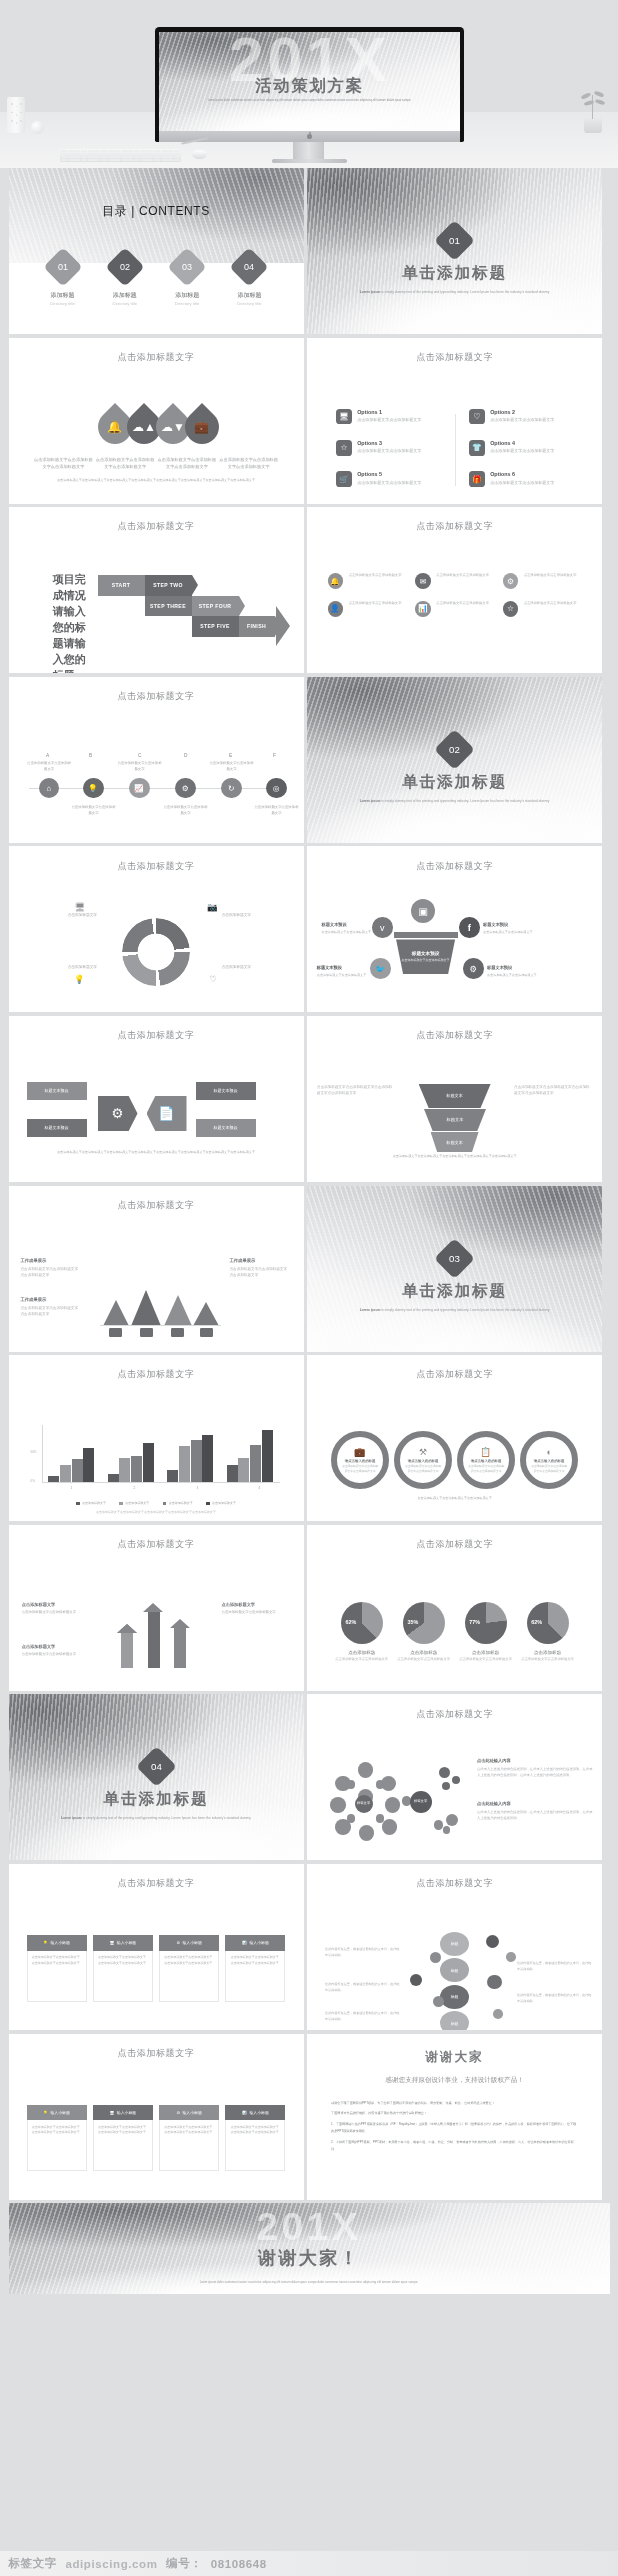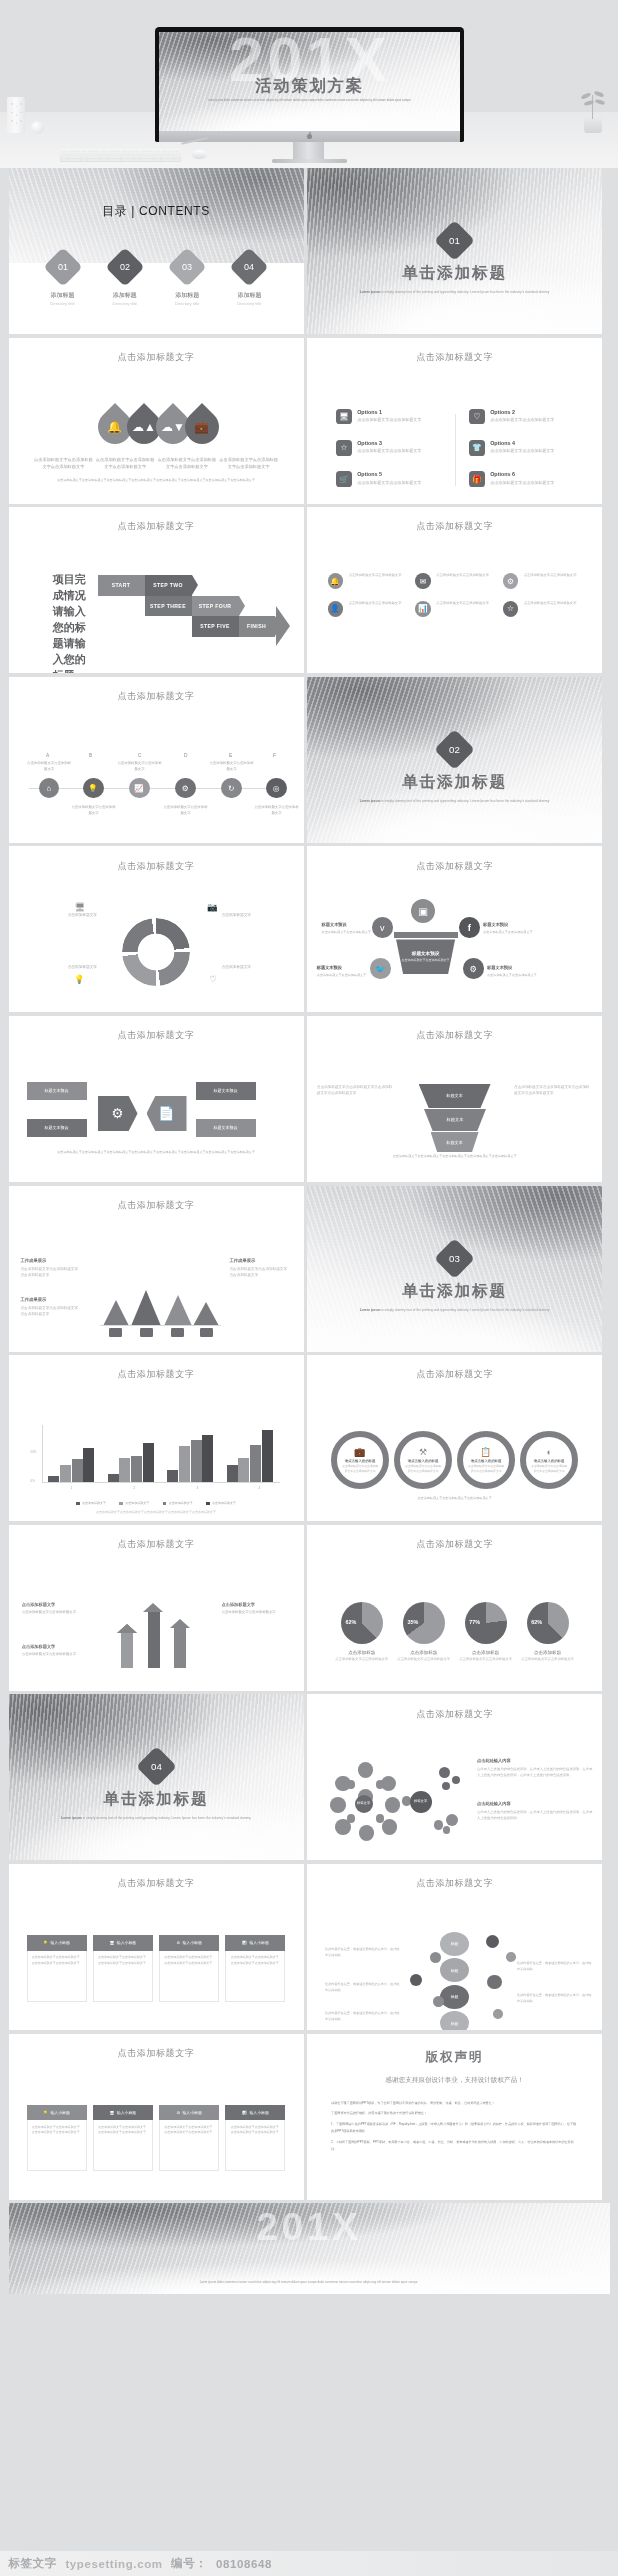--- a/index.html
+++ b/index.html
@@ -979,39 +979,40 @@
           <div class="hd" style="background:#6e7073">
               <span>📊</span>
               <span>输入小标题</span>
             </div>
           <div class="bd">点击添加标题文字点击添加标题文字点击添加标题文字点击添加标题文字</div>
         </div>
       </div>
     </div>
 
     <div class="slide cr">
-      <h2>版权声明</h2>
+      <h2>谢谢大家</h2>
       <div class="lead">感谢您支持原创设计事业，支持设计版权产品！</div>
       <div class="body">
         <p>感谢您下载千图网原创PPT模板，为了您和千图网以及原创作者的利益，请勿复制、传播、销售，否则将承担法律责任！</p>
         <p>千图网将对作品进行维权，按照传播下载次数的十倍进行索取赔偿金！</p>
         <p>1、千图网网站出售的PPT模版是免版税类（RF：Royalty-free）正版受《中华人民共和国著作法》和《世界版权公约》的保护，作品的所有权、版权和著作权归千图网所有，您下载的是PPT模版素材使用权。</p>
         <p>2、不得将千图网的PPT模版、PPT素材，本身用于再出售，或者出租、出借、转让、分销、发布或者作为礼物供他人使用，不得转授权、出卖、转让本协议或者本协议中的任何权利。</p>
       </div>
     </div>
   </div>
 
   <div class="row">
     <div class="slide full" style="height:91px">
       <div class="wave"></div>
       <div class="thanks-year">201X</div>
+      <div class="thanks">谢谢大家！</div>
       <div class="thanks-sub">Loem ipsum dolor sameman tanam casectetur adipiscing elit tamam dalam qoue sampe dolor sameman tanam casectetur adipiscing elit tamam dalam qoue sampe.</div>
     </div>
   </div>
 </div>
 
 <div id="footer">
   <span>标签文字</span>
-  <span class="dom">typesetting.com</span>
+  <span class="dom">adipiscing.com</span>
   <span>编号：</span>
   <span>08108648</span>
 </div>
 
 
 </body></html>

